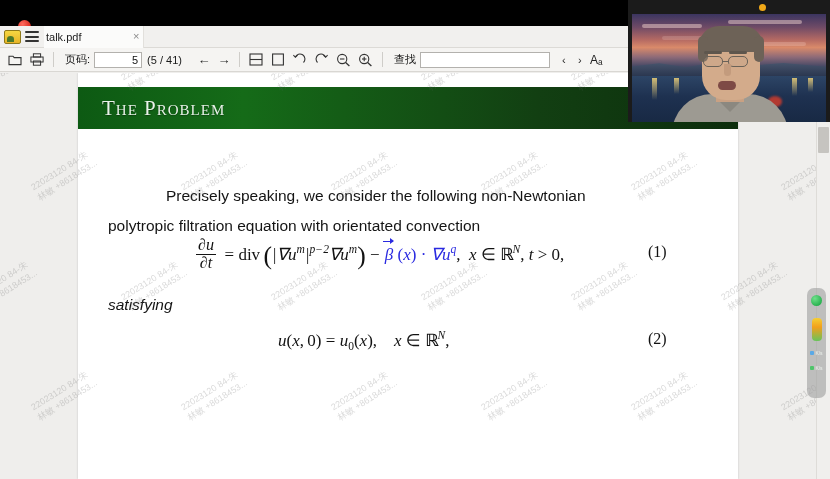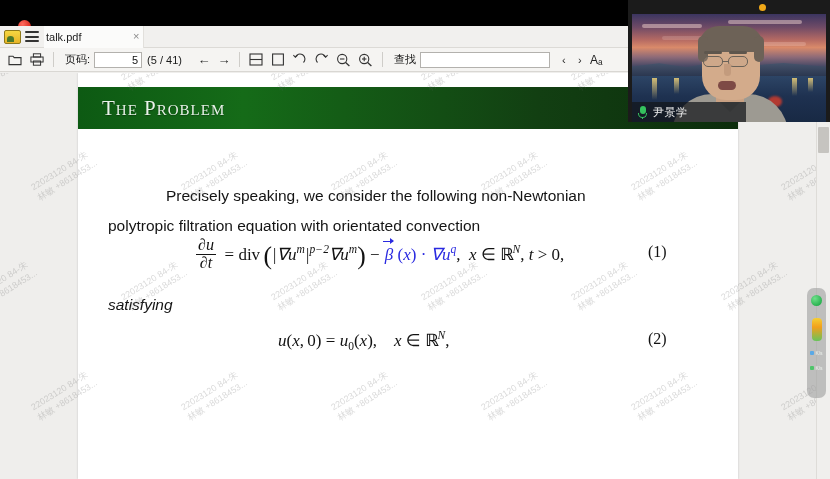--- a/index.html
+++ b/index.html
@@ -572,24 +572,16 @@
         <div class="p-hair3"></div>
         <div class="p-brow p-browL"></div>
         <div class="p-brow p-browR"></div>
         <div class="p-glass p-glassL"></div>
         <div class="p-glass p-glassR"></div>
         <div class="p-bridge"></div>
         <div class="p-nose"></div>
         <div class="p-mouth"></div>
       </div>
 
-      <div class="name-bar">
-        <div class="mic">
-          <div class="cap"></div>
-            <div class="stand"></div>
-            <div class="post"></div>
-        </div>
-        <span class="name-txt">尹景学</span>
-      </div>
     </div>
   </div>
 
 </div>
 
 </body></html>

